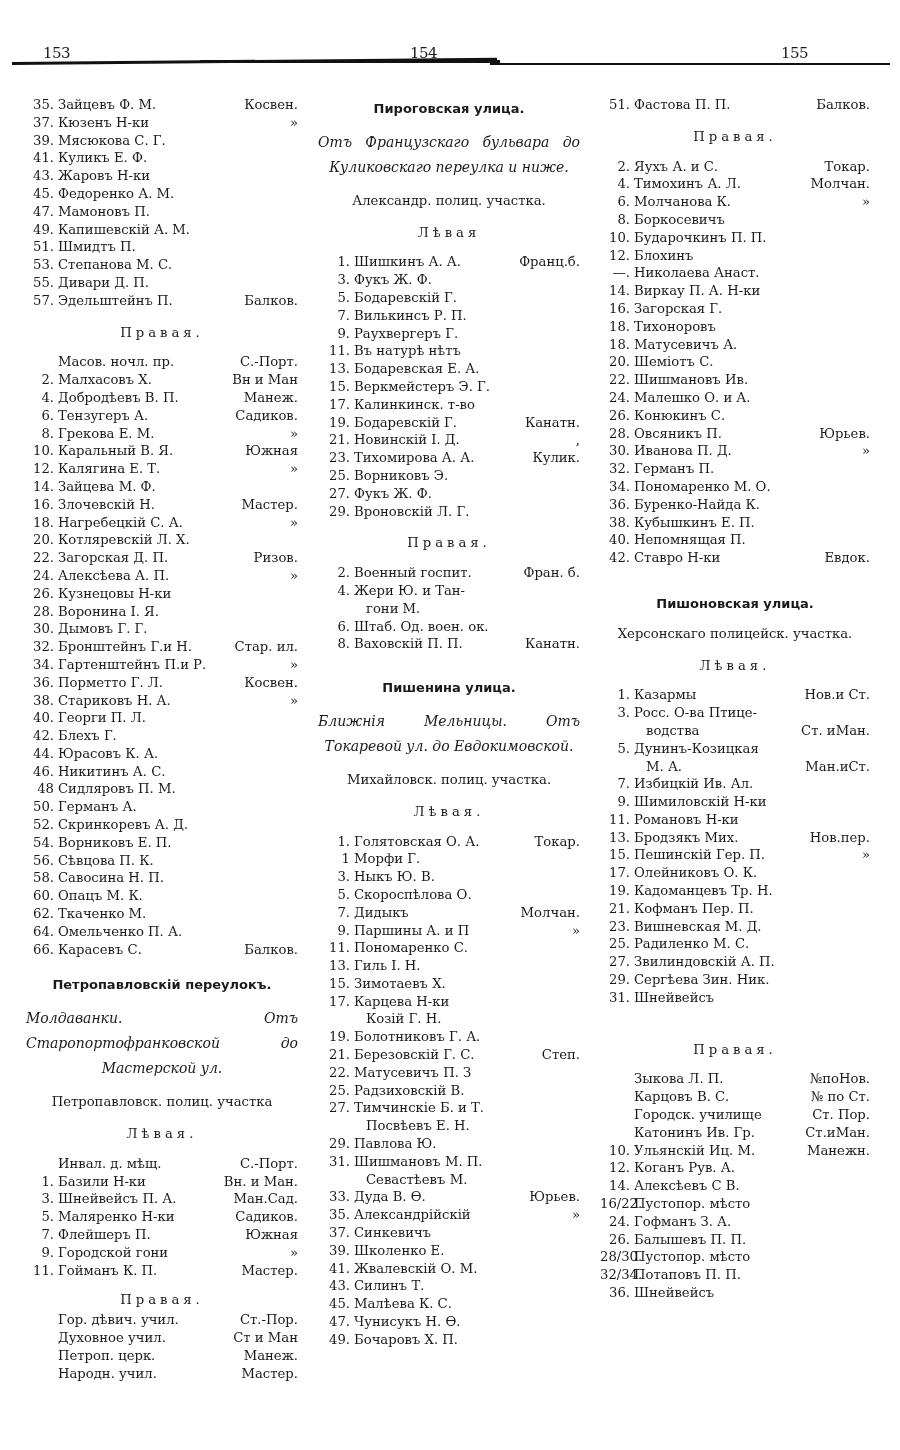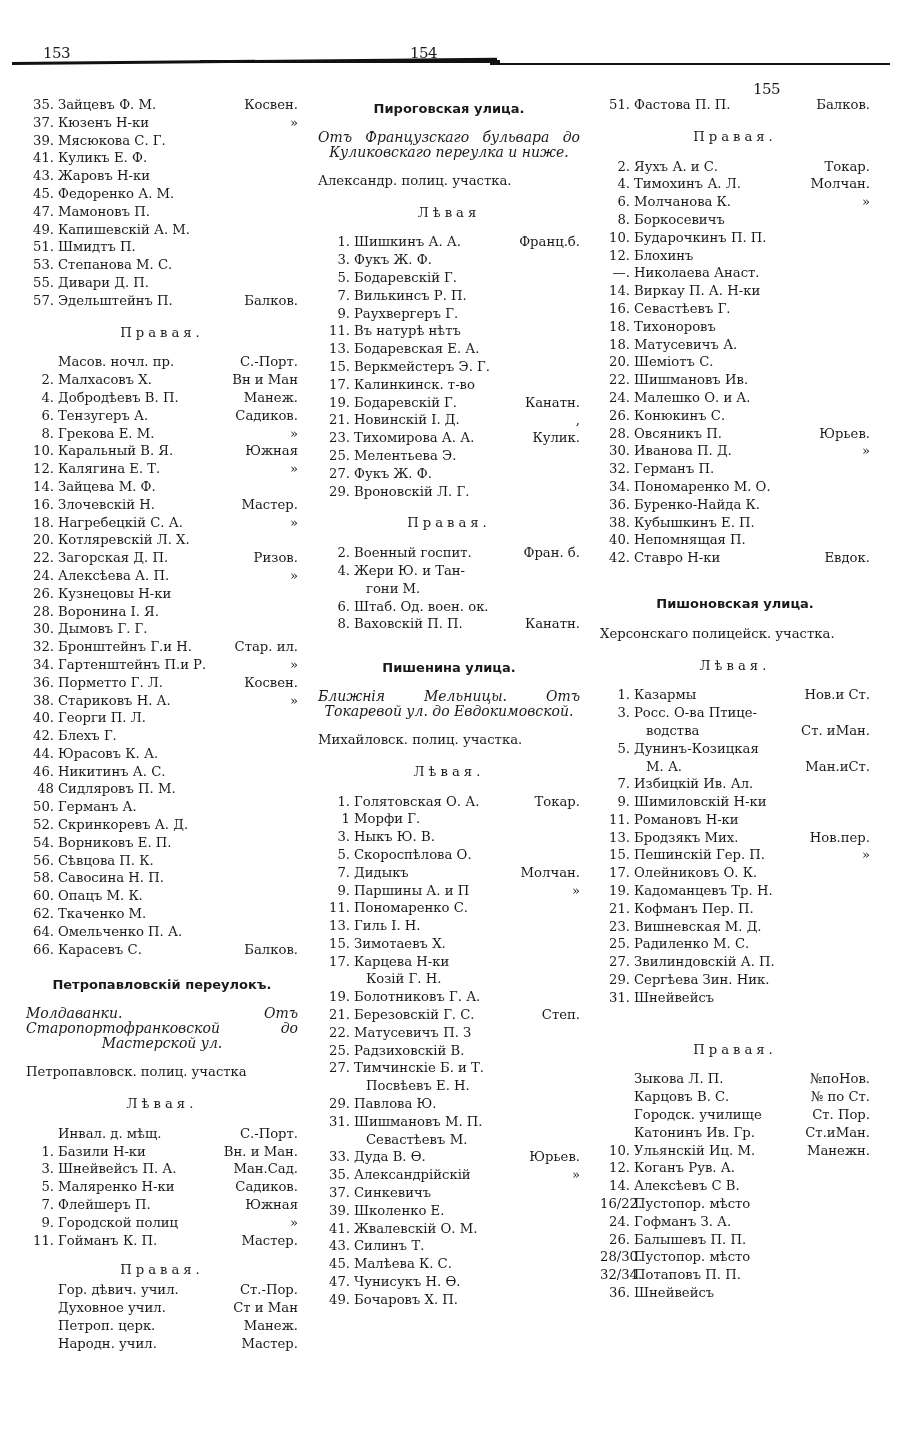--- a/index.html
+++ b/index.html
@@ -5,21 +5,21 @@
   html, body { margin: 0; padding: 0; background: #ffffff; }
   body {
     width: 900px; height: 1450px; position: relative; overflow: hidden;
     font-family: "DejaVu Serif", "Liberation Serif", serif;
     color: #1a1a1a;
   }
   .page-header { position: absolute; left: 0; top: 0; width: 868px; height: 80px; }
   .pnum { position: absolute; top: 44px; font-size: 15px; letter-spacing: -0.5px; }
   .pnum.left { left: 43px; }
   .pnum.mid { left: 410px; }
-  .pnum.right { left: 753px; margin-top: 36px; }
+  .pnum.right { left: 781px; }
   .rule { position: absolute; left: 12px; top: 62px; width: 485px; height: 3px; background: #111;
           transform: rotate(-0.5deg); transform-origin: left; }
   .rule2 { position: absolute; left: 200px; top: 60px; width: 300px; height: 3px; background: #111; }
   .rule3 { position: absolute; left: 490px; top: 63px; width: 400px; height: 2px; background: #111; }
 
   .col { position: absolute; top: 96px; font-size: 13.2px; line-height: 17.8px; }
   .col.c1 { left: 26px; width: 272px; }
   .col.c2 { left: 318px; width: 262px; }
   .col.c3 { left: 600px; width: 270px; }
 
@@ -28,22 +28,22 @@
   .col.c2 .row .no { width: 32px; }
   .col.c3 .row .no { width: 30px; }
   .row .name { flex: 1 1 auto; overflow: hidden; }
   .row .loc { flex: none; text-align: right; min-width: 10px; }
   .row.cont .name { padding-left: 12px; }
 
   .side-title { text-align: center; letter-spacing: 4px; margin: 14px 0 12px 0; }
   .street-title { font-family: "DejaVu Sans", "Liberation Sans", sans-serif; font-weight: bold;
                   text-align: center; font-size: 13px; margin: 26px 0 12px 0; }
   .street-desc { font-style: italic; text-align: justify; text-align-last: center; font-size: 14px;
-                 line-height: 15px; margin: 0 0 12px 0; }
-  .precinct { margin: 0 0 10px 0; }
+                 line-height: 25px; margin: 0 0 12px 0; }
+  .precinct { text-align: center; margin: 0 0 10px 0; }
 </style>
 </head>
 <body>
 
 <div class="page-header">
   <span class="pnum left">153</span>
   <span class="pnum mid">154</span>
   <span class="pnum right">155</span>
   <div class="rule"></div>
   <div class="rule2"></div>
@@ -312,21 +312,21 @@
         <span class="name">Маляренко Н-ки</span>
         <span class="loc">Садиков.</span>
       </div>
       <div class="row">
         <span class="no">7.</span>
         <span class="name">Флейшеръ П.</span>
         <span class="loc">Южная</span>
       </div>
       <div class="row">
         <span class="no">9.</span>
-        <span class="name">Городской полиц</span>
+        <span class="name">Городской гони</span>
         <span class="loc">»</span>
       </div>
       <div class="row">
         <span class="no">11.</span>
         <span class="name">Гойманъ К. П.</span>
         <span class="loc">Мастер.</span>
       </div>
     </div>
   <div class="side-title" style="margin:12px 0 2px 0">Правая.</div>
   <div>
@@ -414,21 +414,21 @@
         <span class="name">Новинскій І. Д.</span>
         <span class="loc">,</span>
       </div>
       <div class="row">
         <span class="no">23.</span>
         <span class="name">Тихомирова А. А.</span>
         <span class="loc">Кулик.</span>
       </div>
       <div class="row">
         <span class="no">25.</span>
-        <span class="name">Мелентьева Э.</span>
+        <span class="name">Ворниковъ Э.</span>
         <span class="loc"></span>
       </div>
       <div class="row">
         <span class="no">27.</span>
         <span class="name">Фукъ Ж. Ф.</span>
         <span class="loc"></span>
       </div>
       <div class="row">
         <span class="no">29.</span>
         <span class="name">Вроновскій Л. Г.</span>
@@ -662,21 +662,21 @@
         <span class="name">Николаева Анаст.</span>
         <span class="loc"></span>
       </div>
       <div class="row">
         <span class="no">14.</span>
         <span class="name">Виркау П. А. Н-ки</span>
         <span class="loc"></span>
       </div>
       <div class="row">
         <span class="no">16.</span>
-        <span class="name">Севастѣевъ Г.</span>
+        <span class="name">Загорская Г.</span>
         <span class="loc"></span>
       </div>
       <div class="row">
         <span class="no">18.</span>
         <span class="name">Тихоноровъ</span>
         <span class="loc"></span>
       </div>
       <div class="row">
         <span class="no">18.</span>
         <span class="name">Матусевичъ А.</span>

